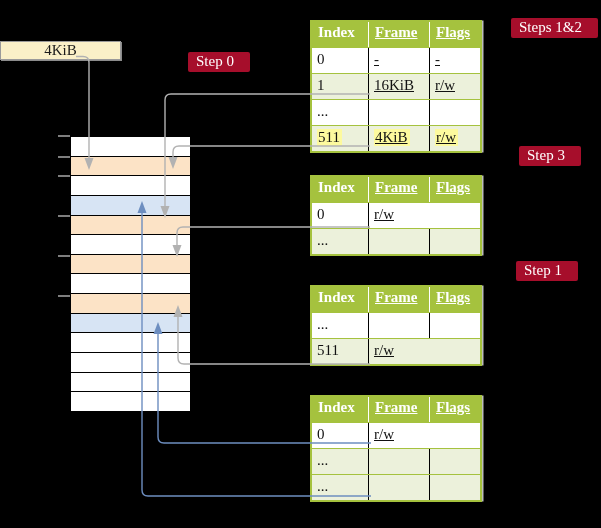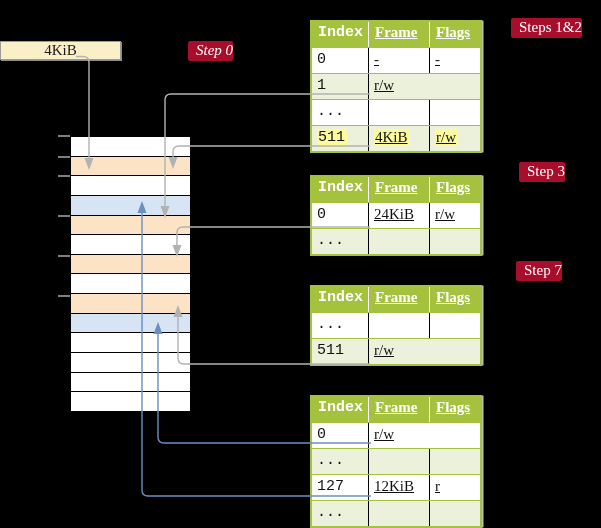--- a/index.html
+++ b/index.html
@@ -9,25 +9,25 @@
   }
   
   #page-size-box{
     position:absolute;left:0;top:41px;width:121px;height:19px;box-sizing:border-box;
     background:var(--cream);border:1px solid #9a9a9a;box-shadow:1px 1px 0 #8b8b8b;
     color:#1a1a1a;font-size:15px;text-align:center;line-height:17px;z-index:3;
   }
   
   .step-label{
     position:absolute;background:var(--red);color:#fff;font-size:15px;line-height:17px;
-    padding:1px 0 2px 8px;border-radius:2px;z-index:3;white-space:nowrap;
-  }
-  #label-step0 {left:188px;top:41px;font-style:italic;}
+    padding:1px 16px 2px 8px;border-radius:2px;z-index:3;white-space:nowrap;
+  }
+  #label-step0 {left:188px;top:52px;}
   #label-steps12{left:511px;top:18px;}
-  #label-step3 {left:519px;top:162px;}
+  #label-step3 {left:519px;top:146px;}
   #label-step4 {left:516px;top:261px;}
   
   #memory{
     position:absolute;left:70px;top:136px;width:121px;height:276px;box-sizing:border-box;
     display:flex;flex-direction:column;border:1.5px solid #000;z-index:1;
   }
   .mem-row{flex:1;border-top:1.7px solid #000;}
   .mem-row:first-child{border-top:none;}
   .mem-row.free{background:#ffffff;}
   .mem-row.pagetable{background:var(--peach);}
@@ -46,21 +46,21 @@
     padding:2px 0 0 6px;border-left:1.5px solid #fff;overflow:hidden;
   }
   .pt-hcell:first-child{border-left:none;}
   .pt-row{display:flex;height:26px;box-sizing:border-box;border-top:1.5px solid var(--green);background:#fff;}
   .pt-row.shaded{background:var(--rowgreen);}
   .pt-cell{
     box-sizing:border-box;font-size:15px;color:#111;padding:3px 0 0 5px;
     border-left:1.4px solid #000;overflow:hidden;white-space:nowrap;
   }
   .pt-cell:first-child{border-left:none;}
-  .col-index{width:56px;font-family:Liberation Mono, monospace;} .col-frame{width:61px;text-decoration:underline;} .col-flags{width:51px;flex:1;text-decoration:underline;}
+  .col-index{width:56px;} .col-frame{width:61px;text-decoration:underline;} .col-flags{width:51px;flex:1;text-decoration:underline;}
   .hl{background:var(--yellow);padding:0 2px 1px 1px;}
   
   #connector-layer{position:absolute;left:0;top:0;z-index:5;pointer-events:none;}
 </style>
 </head>
 <body>
 
 <div id="canvas" style="--green: #A5C23E; --rowgreen: #ECF1DB; --red: #A60E2B; --peach: #FCE3C6; --lightblue: #D7E4F4; --yellow: #FDFA9E; --cream: #FAF0C8;">
 
   <svg id="connector-layer" width="601" height="528">
@@ -80,21 +80,21 @@
       <polygon points="142,201 137.5,213 146.5,213" fill="#6D8EC0"></polygon>
     </svg>
 
   <div id="page-size-box">
     <span>4KiB</span>
   </div>
 
   <div class="step-label" id="label-step0">Step 0</div>
   <div class="step-label" id="label-steps12">Steps 1&amp;2</div>
   <div class="step-label" id="label-step3">Step 3</div>
-  <div class="step-label" id="label-step4">Step 7</div>
+  <div class="step-label" id="label-step4">Step 1</div>
 
   <div id="memory">
       <div class="mem-row free"></div>
       <div class="mem-row pagetable"></div>
       <div class="mem-row free"></div>
       <div class="mem-row data"></div>
       <div class="mem-row pagetable"></div>
       <div class="mem-row free"></div>
       <div class="mem-row pagetable"></div>
       <div class="mem-row free"></div>
@@ -120,20 +120,21 @@
         <div class="pt-hcell col-frame">Frame</div>
         <div class="pt-hcell col-flags">Flags</div>
       </div>
       <div class="pt-row">
         <div class="pt-cell col-index">0</div>
         <div class="pt-cell col-frame">-</div>
         <div class="pt-cell col-flags">-</div>
       </div>
       <div class="pt-row shaded">
         <div class="pt-cell col-index">1</div>
+        <div class="pt-cell col-frame">16KiB</div>
         <div class="pt-cell col-flags">r/w</div>
       </div>
       <div class="pt-row">
         <div class="pt-cell col-index">...</div>
         <div class="pt-cell col-frame"></div>
         <div class="pt-cell col-flags"></div>
       </div>
       <div class="pt-row shaded">
         <div class="pt-cell col-index"><span class="hl">511</span></div>
         <div class="pt-cell col-frame"><span class="hl">4KiB</span></div>
@@ -141,21 +142,20 @@
       </div>
     </div>
   <div class="pt" id="pt-2">
       <div class="pt-header">
         <div class="pt-hcell col-index">Index</div>
         <div class="pt-hcell col-frame">Frame</div>
         <div class="pt-hcell col-flags">Flags</div>
       </div>
       <div class="pt-row">
         <div class="pt-cell col-index">0</div>
-        <div class="pt-cell col-frame">24KiB</div>
         <div class="pt-cell col-flags">r/w</div>
       </div>
       <div class="pt-row shaded">
         <div class="pt-cell col-index">...</div>
         <div class="pt-cell col-frame"></div>
         <div class="pt-cell col-flags"></div>
       </div>
     </div>
   <div class="pt" id="pt-3">
       <div class="pt-header">
@@ -181,25 +181,20 @@
       </div>
       <div class="pt-row">
         <div class="pt-cell col-index">0</div>
         <div class="pt-cell col-flags">r/w</div>
       </div>
       <div class="pt-row shaded">
         <div class="pt-cell col-index">...</div>
         <div class="pt-cell col-frame"></div>
         <div class="pt-cell col-flags"></div>
       </div>
-      <div class="pt-row">
-        <div class="pt-cell col-index">127</div>
-        <div class="pt-cell col-frame">12KiB</div>
-        <div class="pt-cell col-flags">r</div>
-      </div>
       <div class="pt-row shaded">
         <div class="pt-cell col-index">...</div>
         <div class="pt-cell col-frame"></div>
         <div class="pt-cell col-flags"></div>
       </div>
     </div>
 
 </div>
 
 </body></html>

